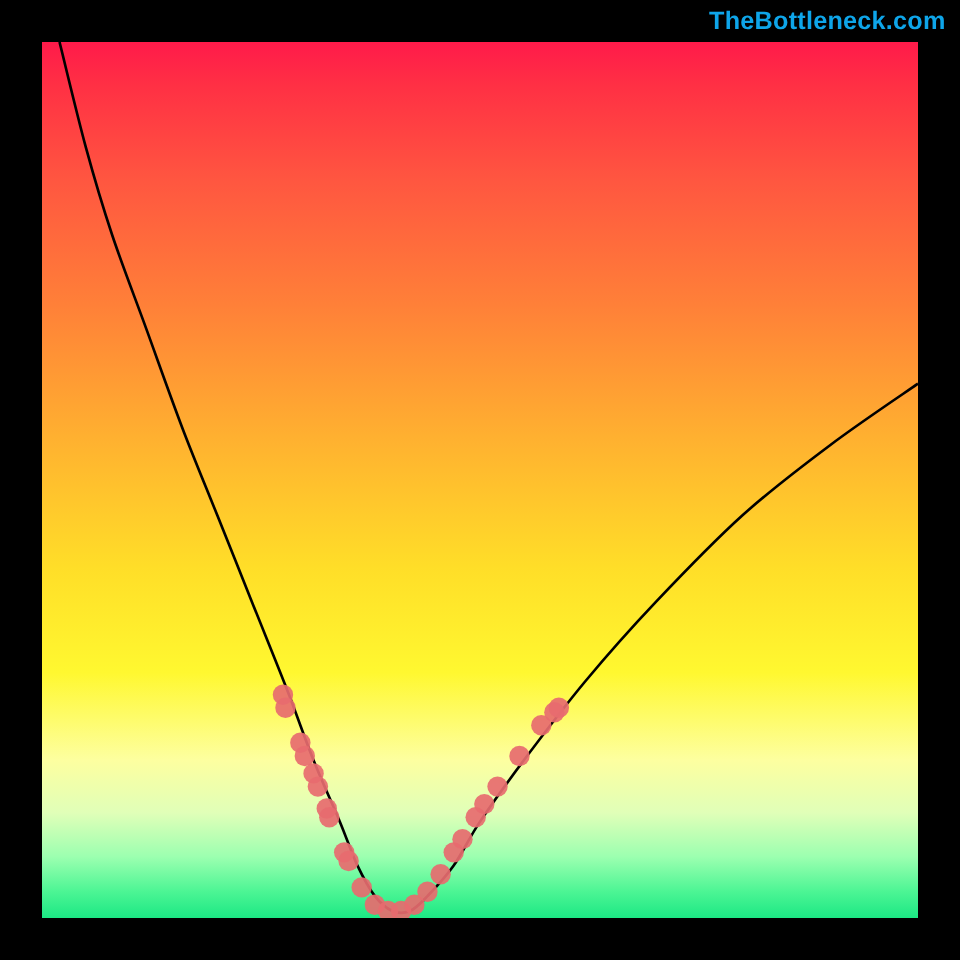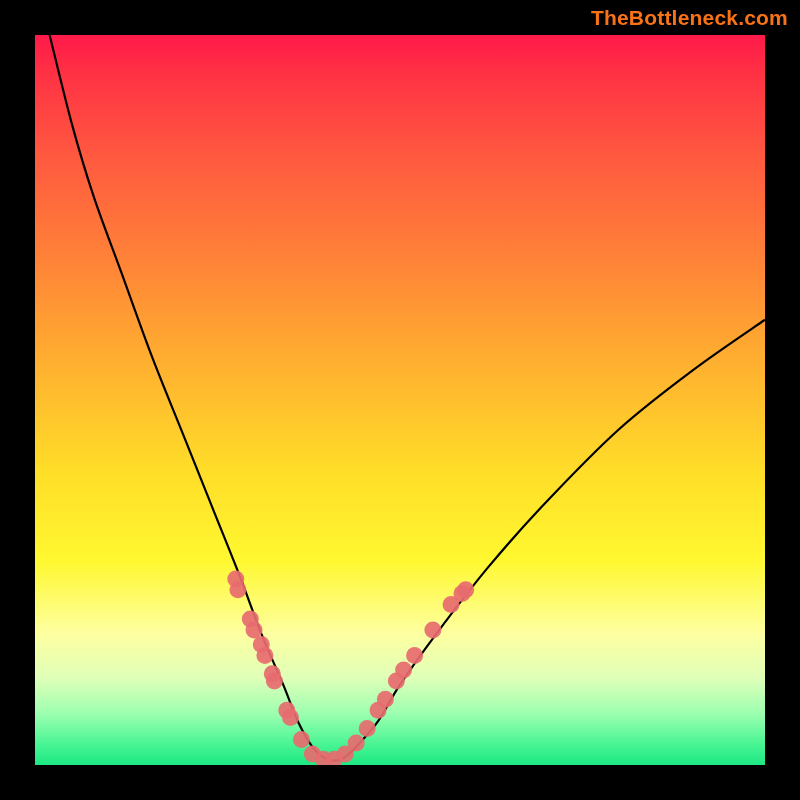--- a/index.html
+++ b/index.html
@@ -40,21 +40,21 @@
       #1ce884 100%
     );
   }
   .watermark {
     position: absolute;
     top: 6px;
     right: 12px;
     font-family: Arial, Helvetica, sans-serif;
     font-size: 21px;
     font-weight: 600;
-    color: #f97316;
+    color: #0ea5e9;
     letter-spacing: 0.2px;
   }
   svg.curve {
     position: absolute;
     left: 0;
     top: 0;
     width: 730px;
     height: 730px;
   }
   .dot {

